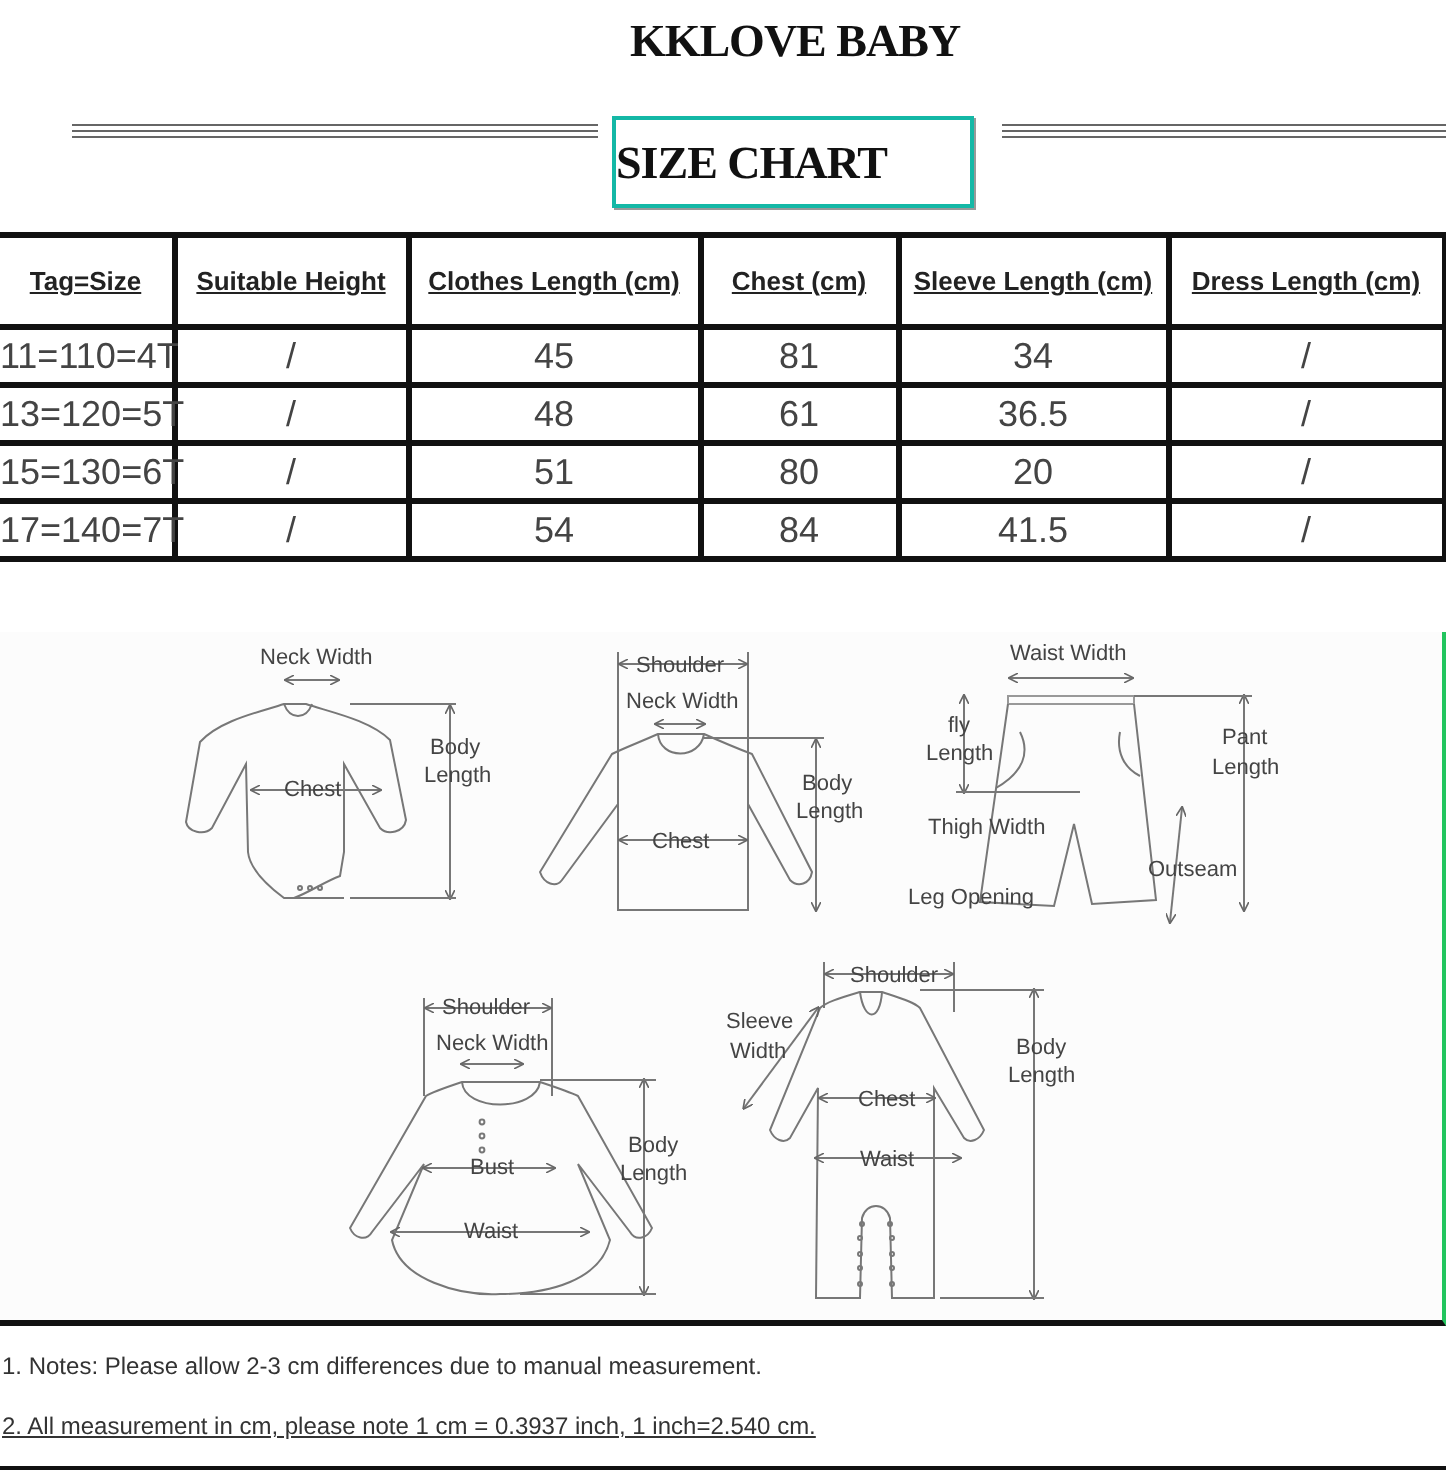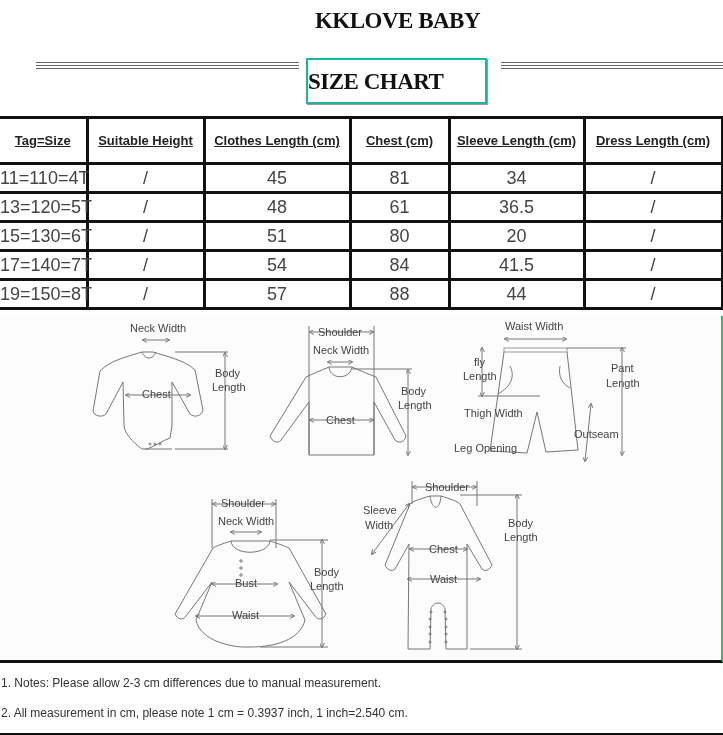--- a/index.html
+++ b/index.html
@@ -19,21 +19,21 @@
   .size-table th { height: 43px; font-weight: bold; color: #222; font-size: 13px; text-decoration: underline; }
   .size-table td { height: 26px; color: #444; }
 
   .diagram { position: absolute; left: 0; top: 316px; width: 721px; height: 344px; background: #fcfcfc; border-right: 2px solid #22c55e; border-bottom: 3px solid #111; }
   .diagram svg { position: absolute; left: 0; top: 0; }
   .lbl { font-family: "Liberation Sans", sans-serif; font-size: 11px; fill: #444; }
 
   .notes { position: absolute; left: 0; top: 663px; width: 721px; height: 70px; border-right: 2px solid #111; border-bottom: 2px solid #111; background: #fff; padding-left: 32px; }
   .note { position: absolute; left: 1px; font-size: 12px; color: #333; font-family: "Liberation Sans", sans-serif; }
   .note-1 { top: 13px; }
-  .note-2 { top: 43px; }
+  .note-2 { top: 43px; text-decoration: underline; }
 </style>
 </head>
 <body>
 
 <div class="header">
   <div class="brand">KKLOVE BABY</div>
   <div class="rule rule-left"></div>
   <div class="title-box">SIZE CHART</div>
   <div class="rule rule-right"></div>
 </div>
@@ -81,28 +81,20 @@
       <td>80</td>
       <td>20</td>
       <td>/</td>
     </tr>
     <tr>
       <td>17=140=7T</td>
       <td>/</td>
       <td>54</td>
       <td>84</td>
       <td>41.5</td>
-      <td>/</td>
-    </tr>
-    <tr>
-      <td>19=150=8T</td>
-      <td>/</td>
-      <td>57</td>
-      <td>88</td>
-      <td>44</td>
       <td>/</td>
     </tr>
   </tbody>
 </table>
 
 <div class="diagram">
   <svg width="721" height="344" viewBox="0 0 721 344" fill="none" stroke="#777" stroke-width="1">
     <defs>
       <marker id="ah" viewBox="0 0 6 6" refX="5" refY="3" markerWidth="5" markerHeight="5" orient="auto-start-reverse">
         <path d="M0,0 L6,3 L0,6" fill="none" stroke="#666" stroke-width="1"></path>

